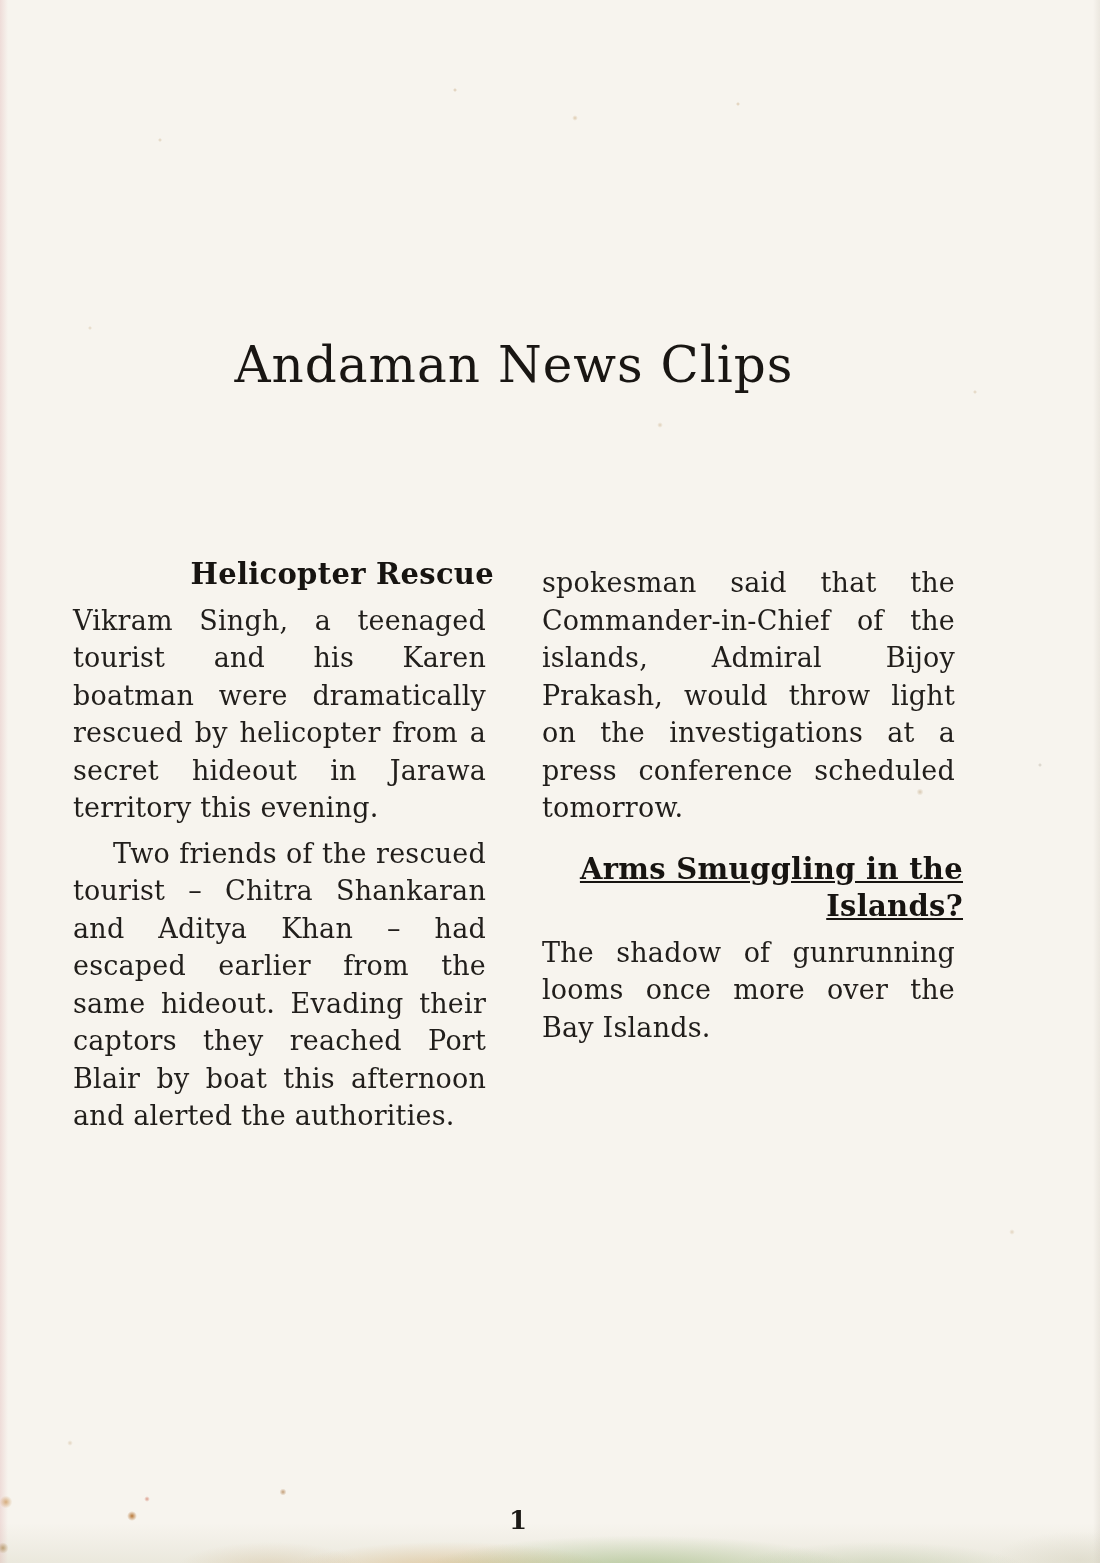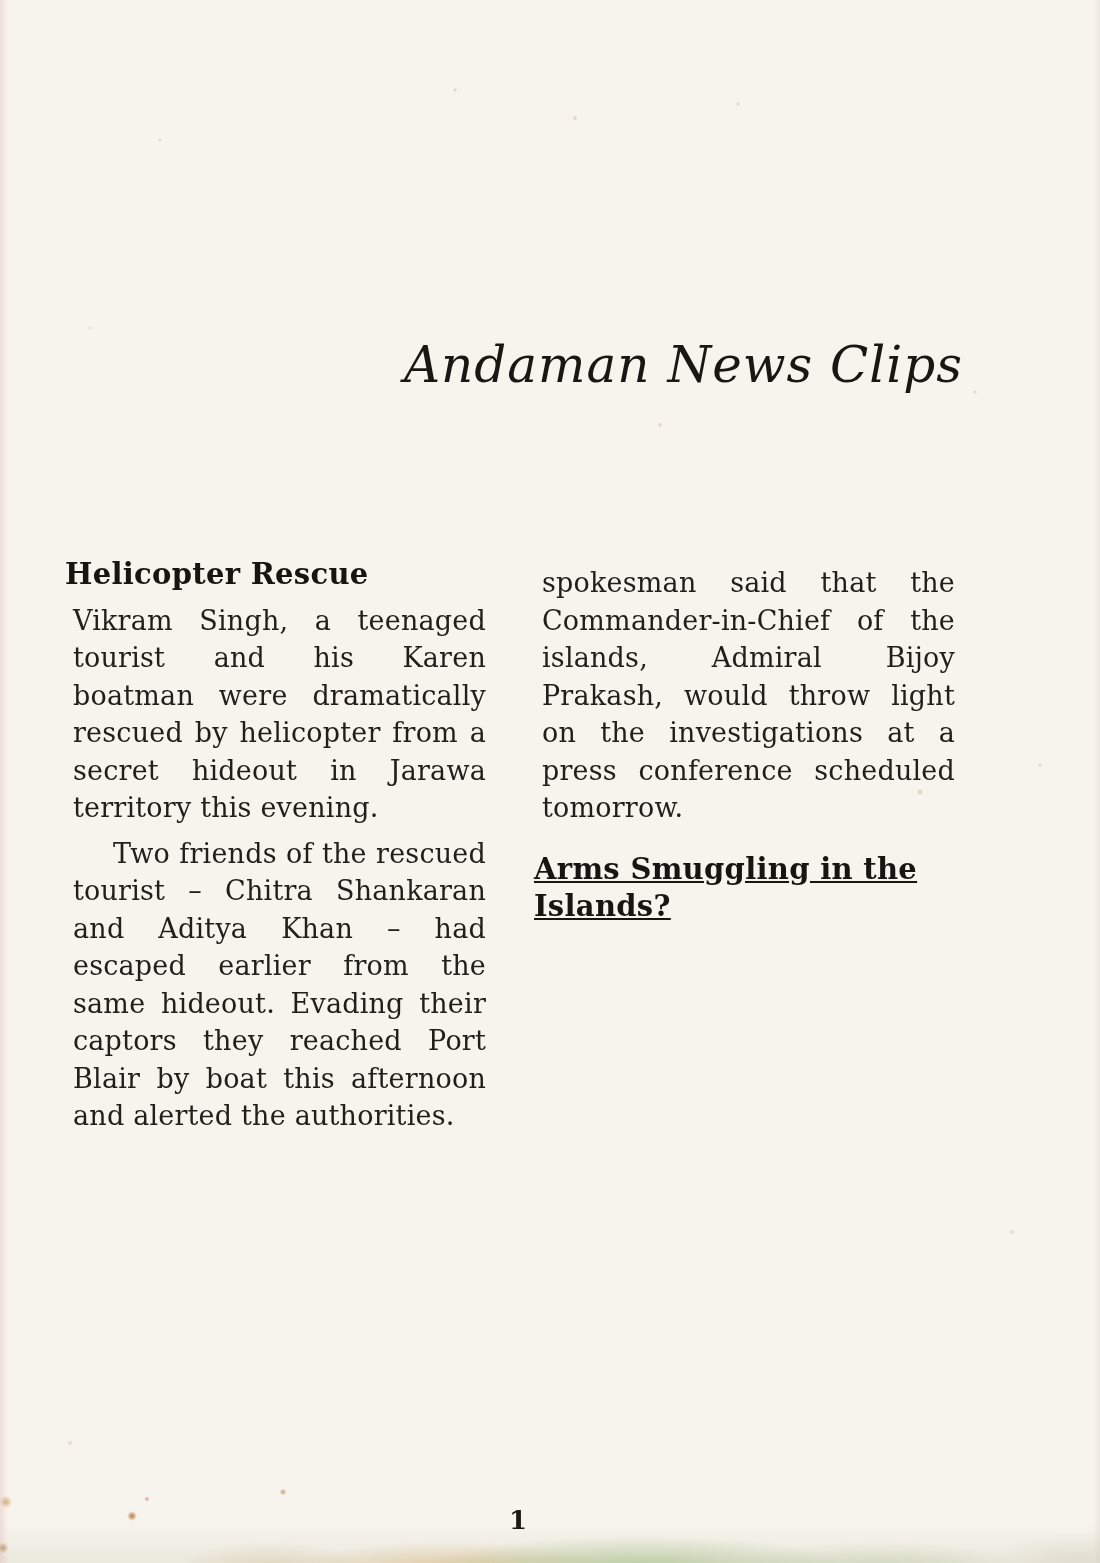--- a/index.html
+++ b/index.html
@@ -48,24 +48,23 @@
       linear-gradient(90deg, rgba(222,175,175,0.35), rgba(222,175,175,0) 8px),
       linear-gradient(270deg, rgba(205,198,186,0.28), rgba(205,198,186,0) 7px),
       linear-gradient(0deg, rgba(190,190,160,0.22) 0, rgba(190,190,160,0) 40px);
   }
   .title {
     position: absolute;
     top: 336px;
     left: 65px;
     width: 898px;
     margin: 0;
-    text-align: right;
+    text-align: center;
     font-size: 50px;
     font-weight: normal;
-    font-style: italic;
     letter-spacing: 1px;
     color: #191613;
   }
   .columns {
     position: absolute;
     top: 556px;
     left: 65px;
     width: 898px;
     display: flex;
     gap: 40px;
@@ -74,20 +73,21 @@
     flex: 1 1 0;
     min-width: 0;
   }
   .col h2 {
     margin: 0;
     font-size: 29px;
     line-height: 37.5px;
     font-weight: bold;
     letter-spacing: 0.3px;
     color: #171411;
+    text-align: right;
   }
   .col p {
     margin: 8px;
     font-size: 27px;
     line-height: 37.5px;
     text-align: justify;
     letter-spacing: 0.2px;
     color: #211e1b;
   }
   .col p.indent {
@@ -133,19 +133,20 @@
       <h2>Helicopter Rescue</h2>
       <p>Vikram Singh, a teenaged tourist and his Karen boatman were dramatically rescued by helicopter from a secret hideout in Jarawa territory this evening.</p>
       <p class="indent">Two friends of the rescued tourist – Chitra Shankaran and Aditya Khan – had escaped earlier from the same hideout. Evading their captors they reached Port Blair by boat this afternoon and alerted the authorities.</p>
     </div>
 
     <div class="col">
       <p>spokesman said that the Commander-in-Chief of the islands, Admiral Bijoy Prakash, would throw light on the investigations at a press conference scheduled tomorrow.</p>
 
 
       <h2 class="second">Arms Smuggling in the Islands?</h2>
+      <p>The shadow of gunrunning looms once more over the Bay Islands.</p>
     </div>
 
   </div>
 
   <div class="page-number">1</div>
 
 </div>
 
 </body></html>

